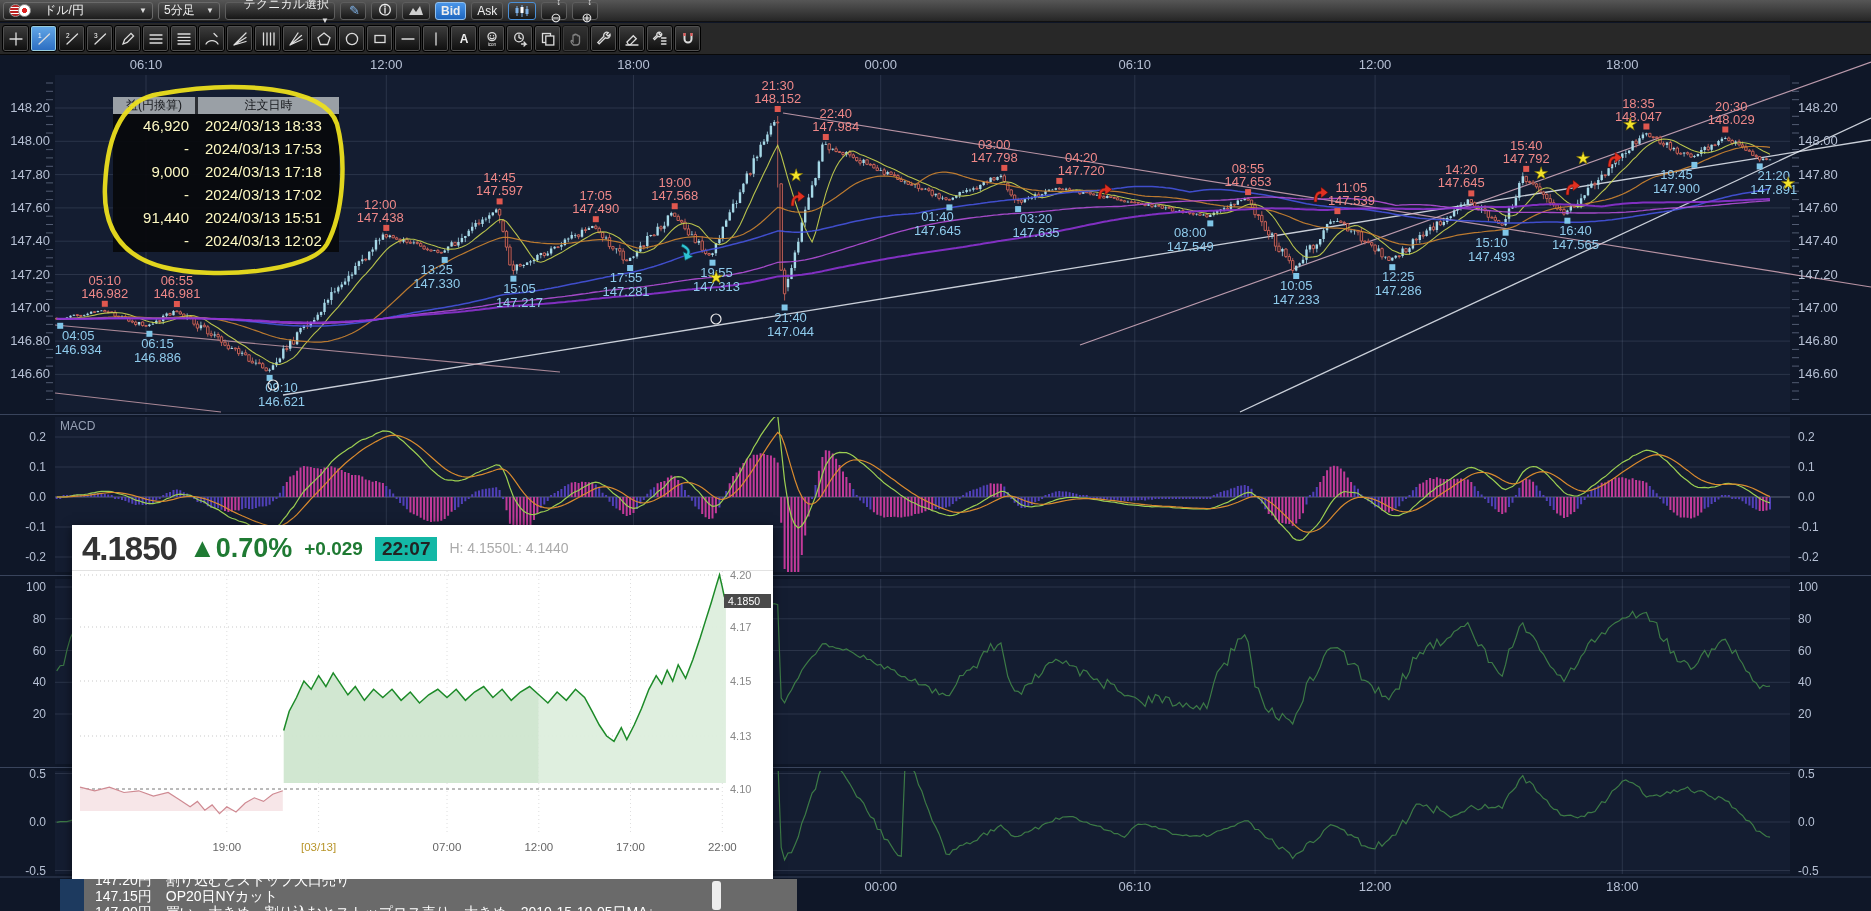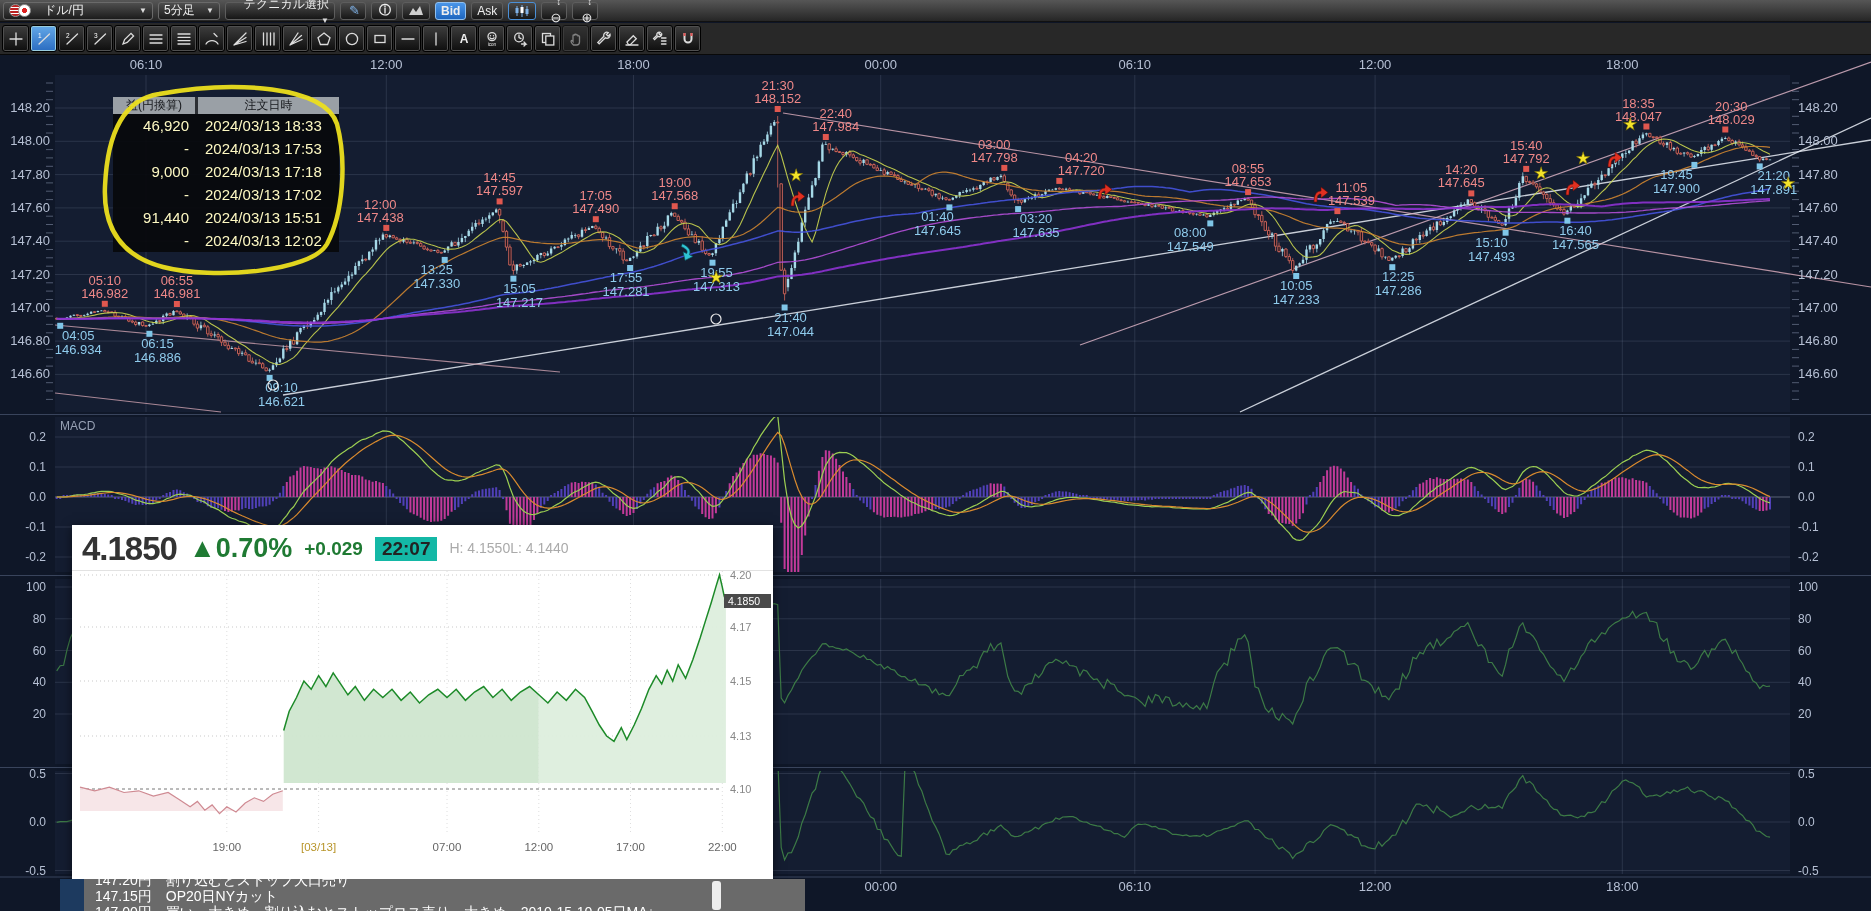--- a/index.html
+++ b/index.html
@@ -46,21 +46,21 @@
   .ppct{font-size:27px;font-weight:bold;color:#1f7a33;}
   .pchg{font-size:19px;font-weight:bold;color:#1f7a33;}
   .ptime{font-size:19px;font-weight:bold;color:#222;background:#14b8a6;padding:1px 7px;}
   .phl{display:flex;flex-direction:row;font-size:14px;color:#aaa;line-height:1.15;}
   .pfoot{position:absolute;left:0;bottom:1px;width:100%;height:17px;display:flex;align-items:center;
     justify-content:space-between;padding:0 8px;box-sizing:border-box;}
   .pfoot .l{font-size:12.5px;color:#333;}
   .pfoot .r{font-size:11px;color:#9db4c6;}
   
   #tickerNavy{position:absolute;left:60px;top:879px;width:24px;height:32px;background:#1d3a5f;z-index:22;}
-  #ticker{position:absolute;left:84px;top:879px;width:713px;height:32px;background:#6a6a6a;overflow:hidden;z-index:22;padding-left:8px;}
+  #ticker{position:absolute;left:84px;top:879px;width:713px;height:32px;background:#6a6a6a;overflow:hidden;z-index:22;}
   .tkrow{position:absolute;left:11px;white-space:nowrap;color:#fff;font-size:14px;}
   #tickerThumb{position:absolute;left:712px;top:881px;width:9px;height:29px;background:#ededed;border-radius:3px;z-index:23;}
 </style>
 </head>
 <body>
 
 <div id="app">
 
   
   <svg id="chart" width="1871" height="911">

